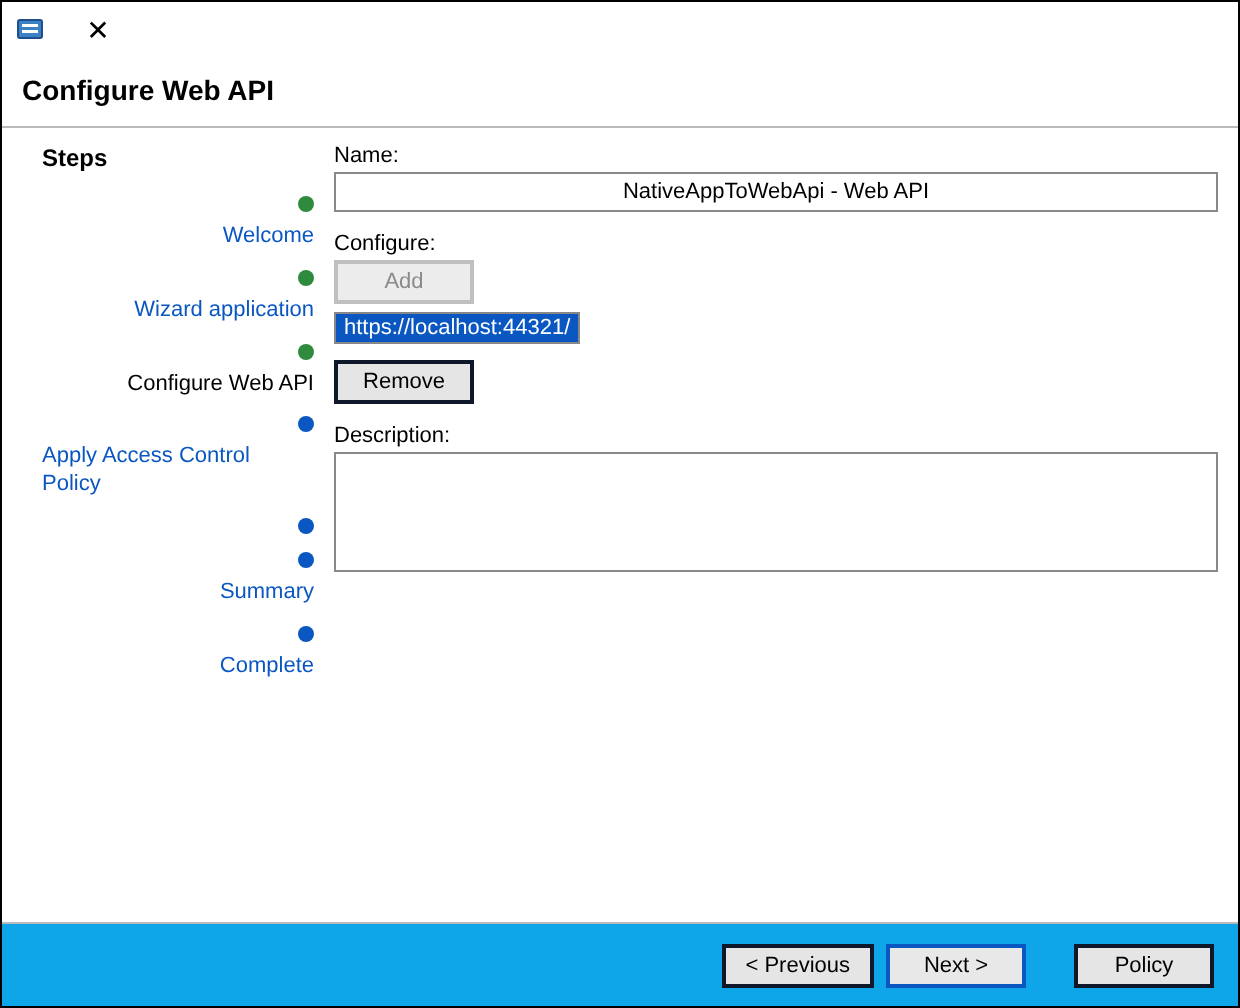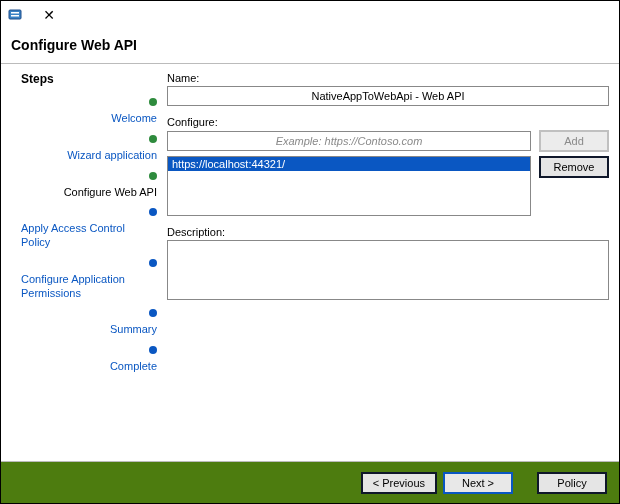--- a/index.html
+++ b/index.html
@@ -120,20 +120,21 @@
   }
   .btn.primary {
     border: 2px solid #0a57c2;
     background: #e8e8e8;
   }
   .row-list {
     display: flex;
     gap: 8px;
     margin-top: 4px;
     align-items: flex-start;
+    flex-direction: column;
   }
   .listbox {
     flex: 1;
     height: 60px;
     border: 1px solid #888;
     background: #fff;
     overflow: hidden;
   }
   .list-item {
     padding: 1px 4px;
@@ -158,21 +159,21 @@
   .footer {
     position: absolute;
     bottom: 0; left: 0; right: 0;
     height: 42px;
     border-top: 1px solid #bbb;
     display: flex;
     justify-content: flex-end;
     align-items: center;
     gap: 6px;
     padding: 0 12px;
-    background: #4d7c0f;
+    background: #0ea5e9;
   }
   .footer-gap { width: 12px; }
   .underline-first::first-letter { text-decoration: underline; }
 </style>
 </head>
 <body>
 
 <div class="titlebar">
   <span class="icon">
     <svg width="16" height="16" viewBox="0 0 16 16">
@@ -204,21 +205,20 @@
         <div class="step current">
           <span class="bullet done"></span>
           <span class="label">Configure Web API</span>
         </div>
         <div class="step">
           <span class="bullet future"></span>
           <span class="label">Apply Access Control Policy</span>
         </div>
         <div class="step">
           <span class="bullet future"></span>
-          <span class="label">Configure Application Permissions</span>
         </div>
         <div class="step">
           <span class="bullet future"></span>
           <span class="label">Summary</span>
         </div>
         <div class="step">
           <span class="bullet future"></span>
           <span class="label">Complete</span>
         </div>
       </div>
@@ -226,21 +226,20 @@
 
   <div class="content">
 
     <div class="field-label">Name:</div>
     <input type="text" class="text-input" value="NativeAppToWebApi - Web API" style="">
 
     <div class="spacer"></div>
 
     <div class="field-label">Configure:</div>
     <div class="row-identifier">
-      <input type="text" class="text-input" placeholder="Example: https://Contoso.com" style="">
       <button class="btn" disabled="">Add</button>
     </div>
 
     <div class="row-list">
       <div class="listbox" id="identifier-list">
           <div class="list-item selected">https://localhost:44321/</div>
         </div>
       <button class="btn">Remove</button>
     </div>
 

